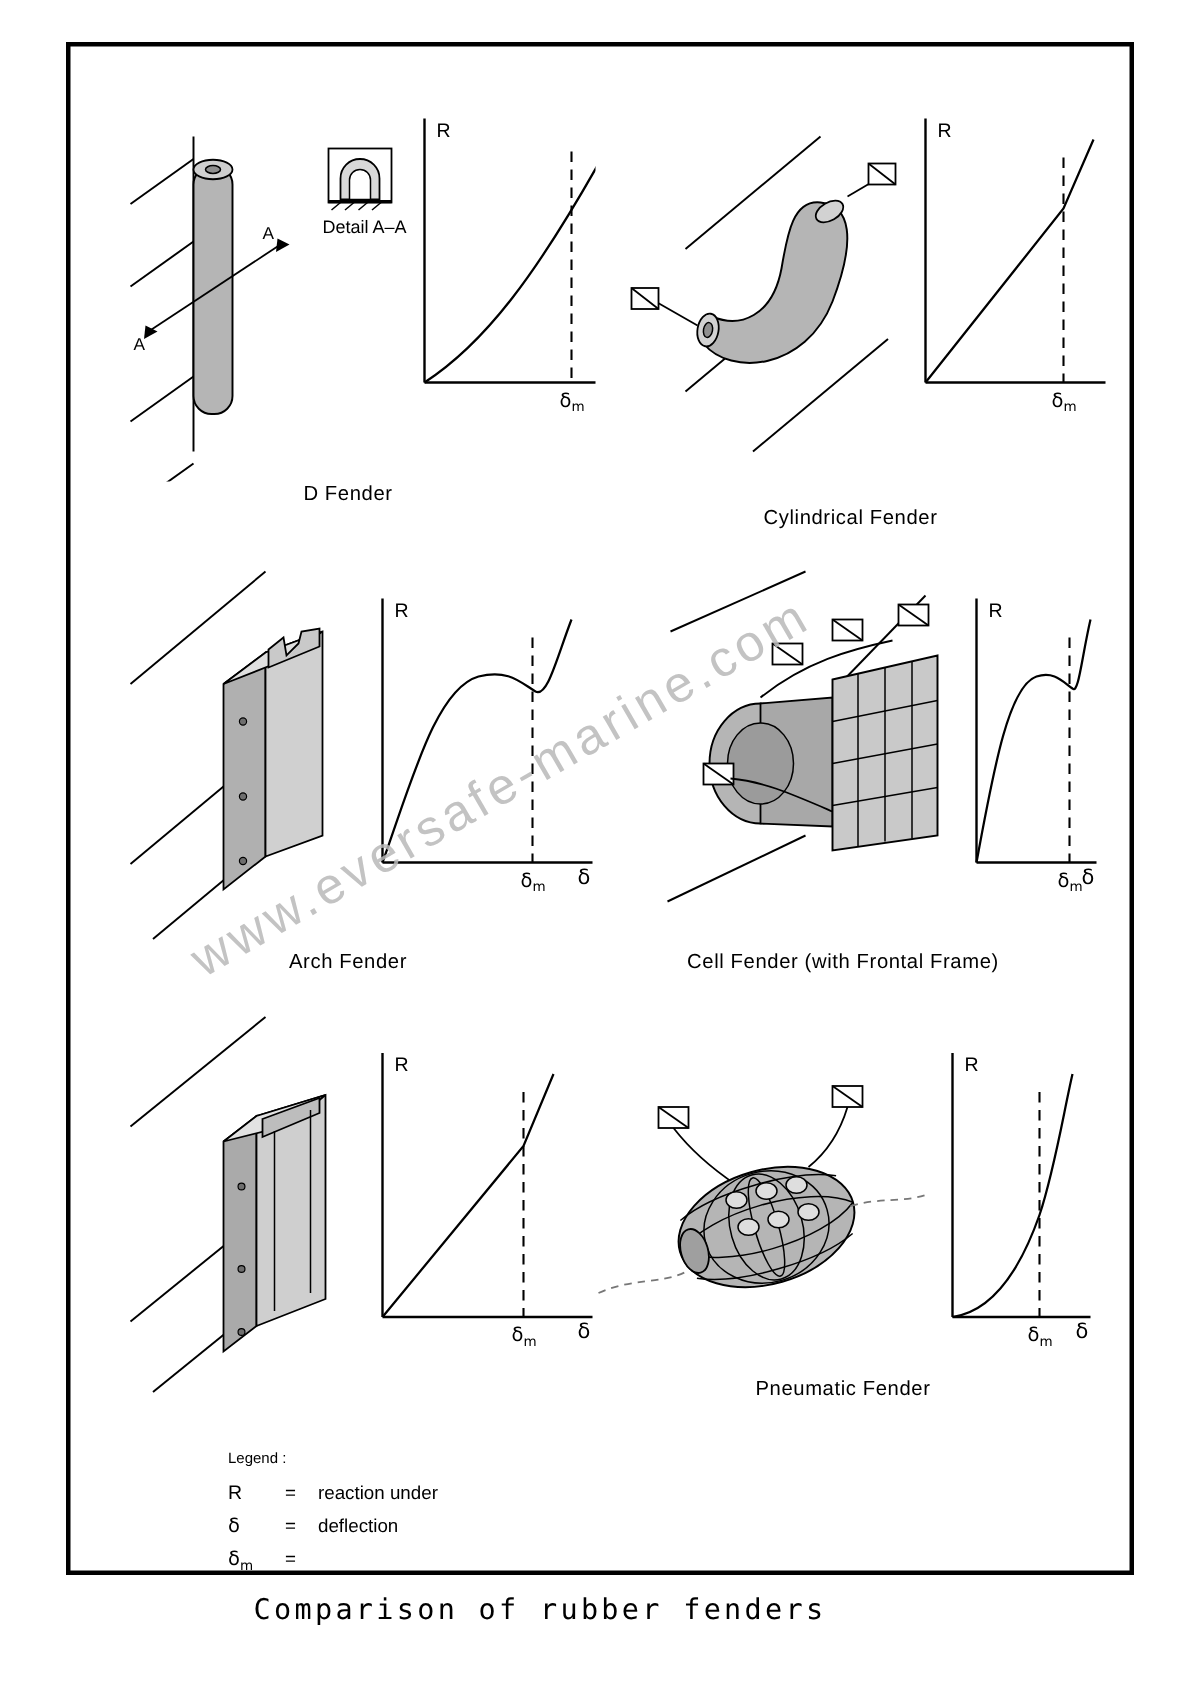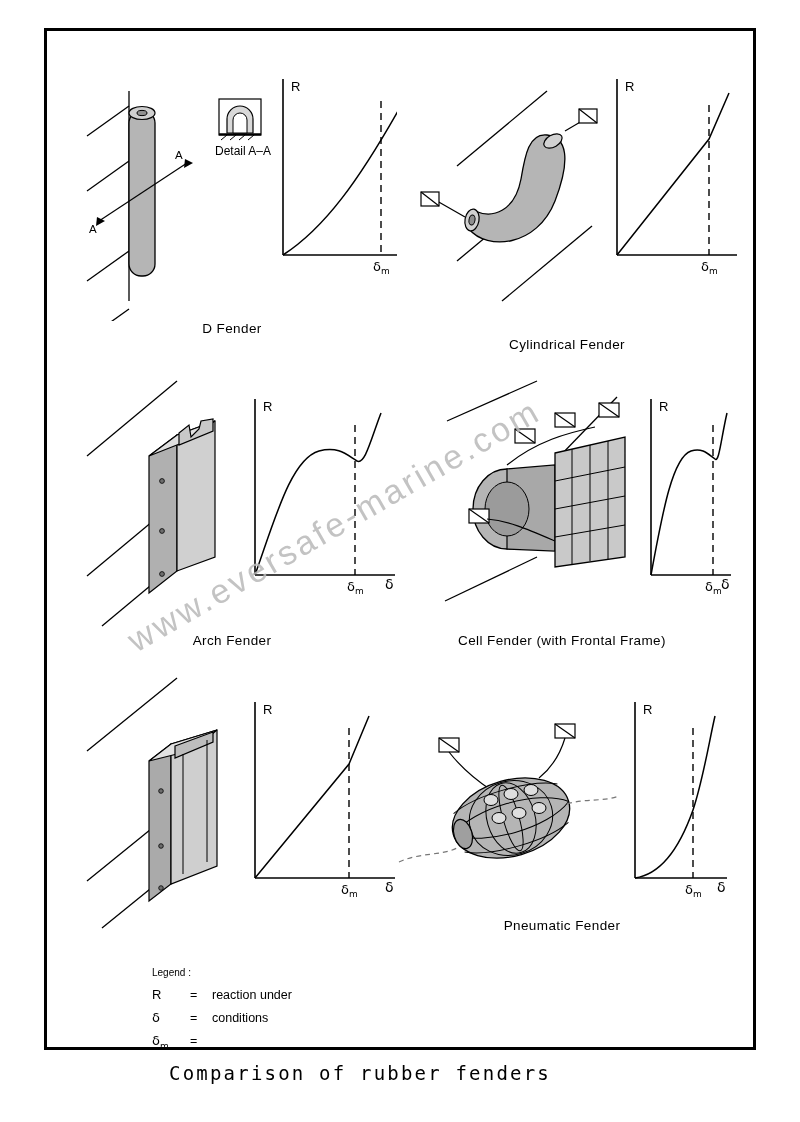--- a/index.html
+++ b/index.html
@@ -369,21 +369,21 @@
 
       <div class="legend-row">
         <div class="legend-sym">R</div>
         <div class="legend-eq">=</div>
         <div class="legend-txt">reaction  under</div>
       </div>
 
       <div class="legend-row">
         <div class="legend-sym delta">δ</div>
         <div class="legend-eq">=</div>
-        <div class="legend-txt">conditions</div>
+        <div class="legend-txt">deflection</div>
       </div>
 
       <div class="legend-row">
         <div class="legend-sym delta"><span>δ</span><span class="sub">m</span></div>
         <div class="legend-eq">=</div>
       </div>
     </div>
 
     <div class="watermark">www.eversafe-marine.com</div>
 

